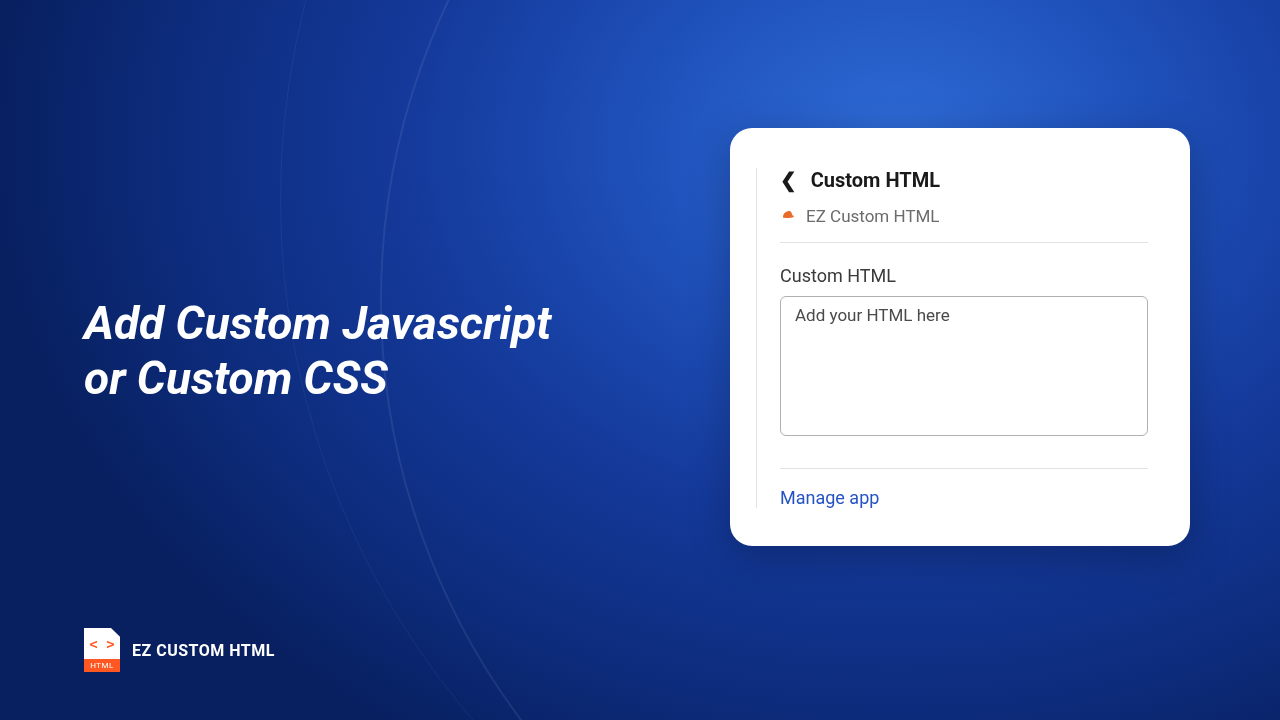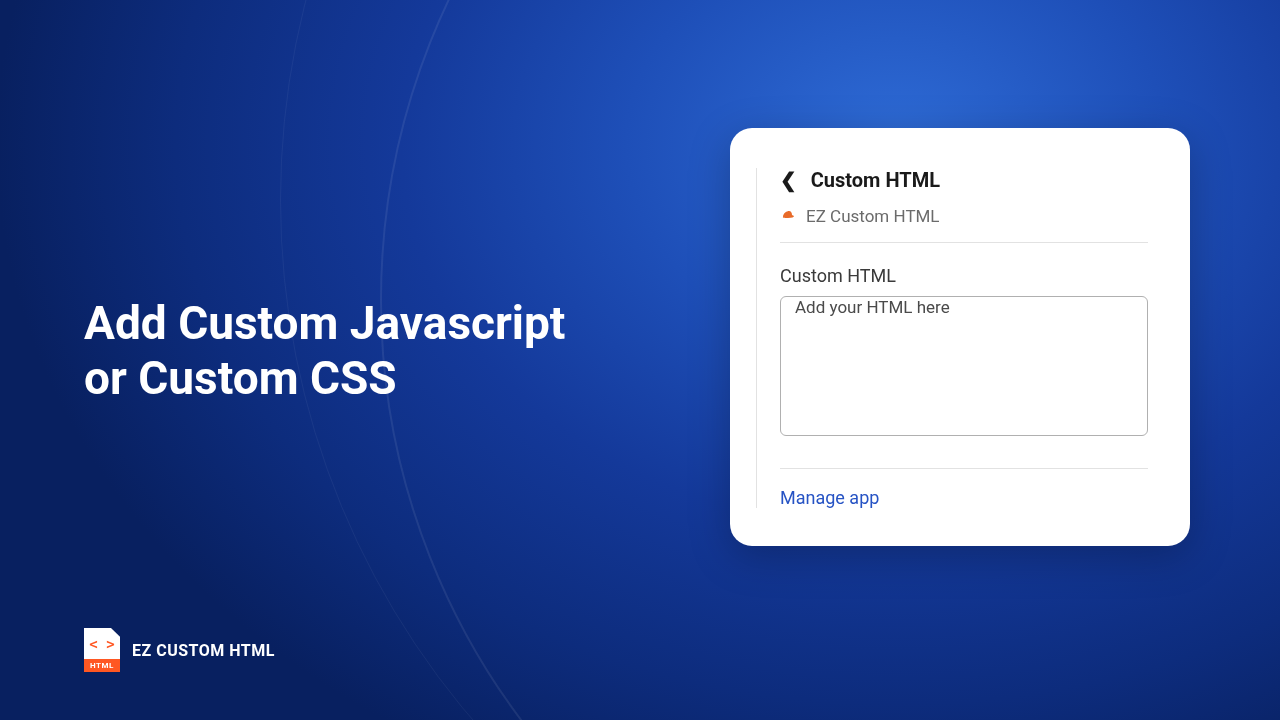--- a/index.html
+++ b/index.html
@@ -38,20 +38,21 @@
     .headline {
       position: absolute;
       left: 84px;
       top: 296px;
       color: #ffffff;
       font-size: 46px;
       font-weight: 700;
       line-height: 1.2;
       max-width: 560px;
       white-space: pre-line;
+      font-style: italic;
     }
     .logo-block {
       position: absolute;
       left: 84px;
       bottom: 48px;
       display: flex;
       align-items: center;
       gap: 12px;
     }
     .logo-icon {
@@ -71,21 +72,21 @@
       justify-content: center;
       color: #ff5722;
       font-size: 14px;
       font-weight: bold;
       font-family: monospace;
     }
     .logo-icon-bottom {
       background: #ff5722;
       color: #ffffff;
       font-size: 8px;
-      font-weight: bold;
+      font-weight: normal;
       text-align: center;
       padding: 2px 0;
       letter-spacing: 0.5px;
     }
     .logo-text {
       color: #ffffff;
       font-size: 16px;
       font-weight: 700;
       letter-spacing: 0.5px;
     }
@@ -147,21 +148,21 @@
     .field-label {
       font-size: 18px;
       color: #3a3a3a;
       margin-bottom: 10px;
     }
     .html-textarea {
       width: 100%;
       height: 140px;
       border: 1px solid #b0b0b0;
       border-radius: 6px;
-      padding: 0 14px;
+      padding: 8px 14px;
       font-size: 17px;
       font-family: inherit;
       color: #3a3a3a;
       resize: none;
       outline: none;
     }
     .html-textarea::placeholder {
       color: #4a4a4a;
     }
     .divider {

